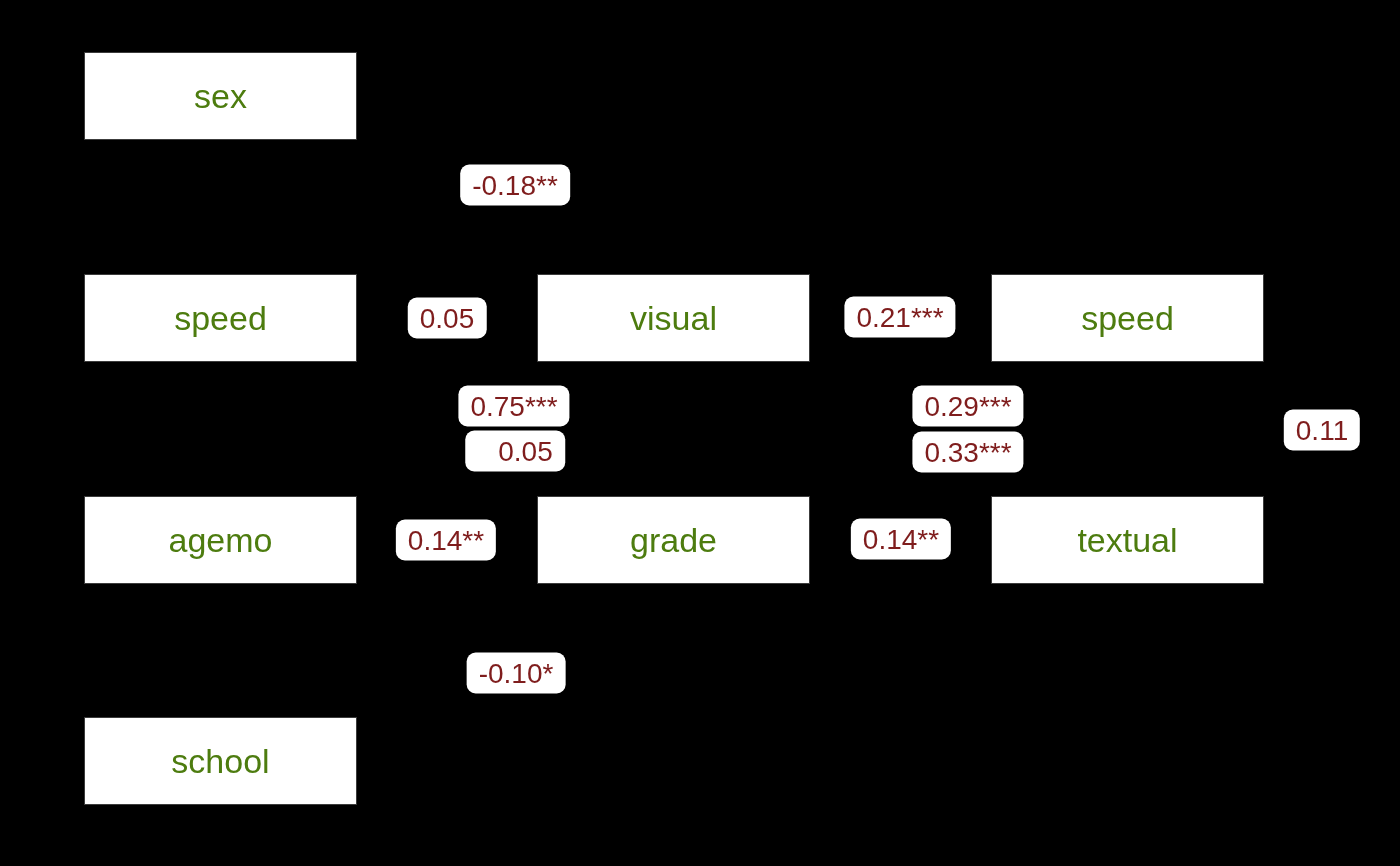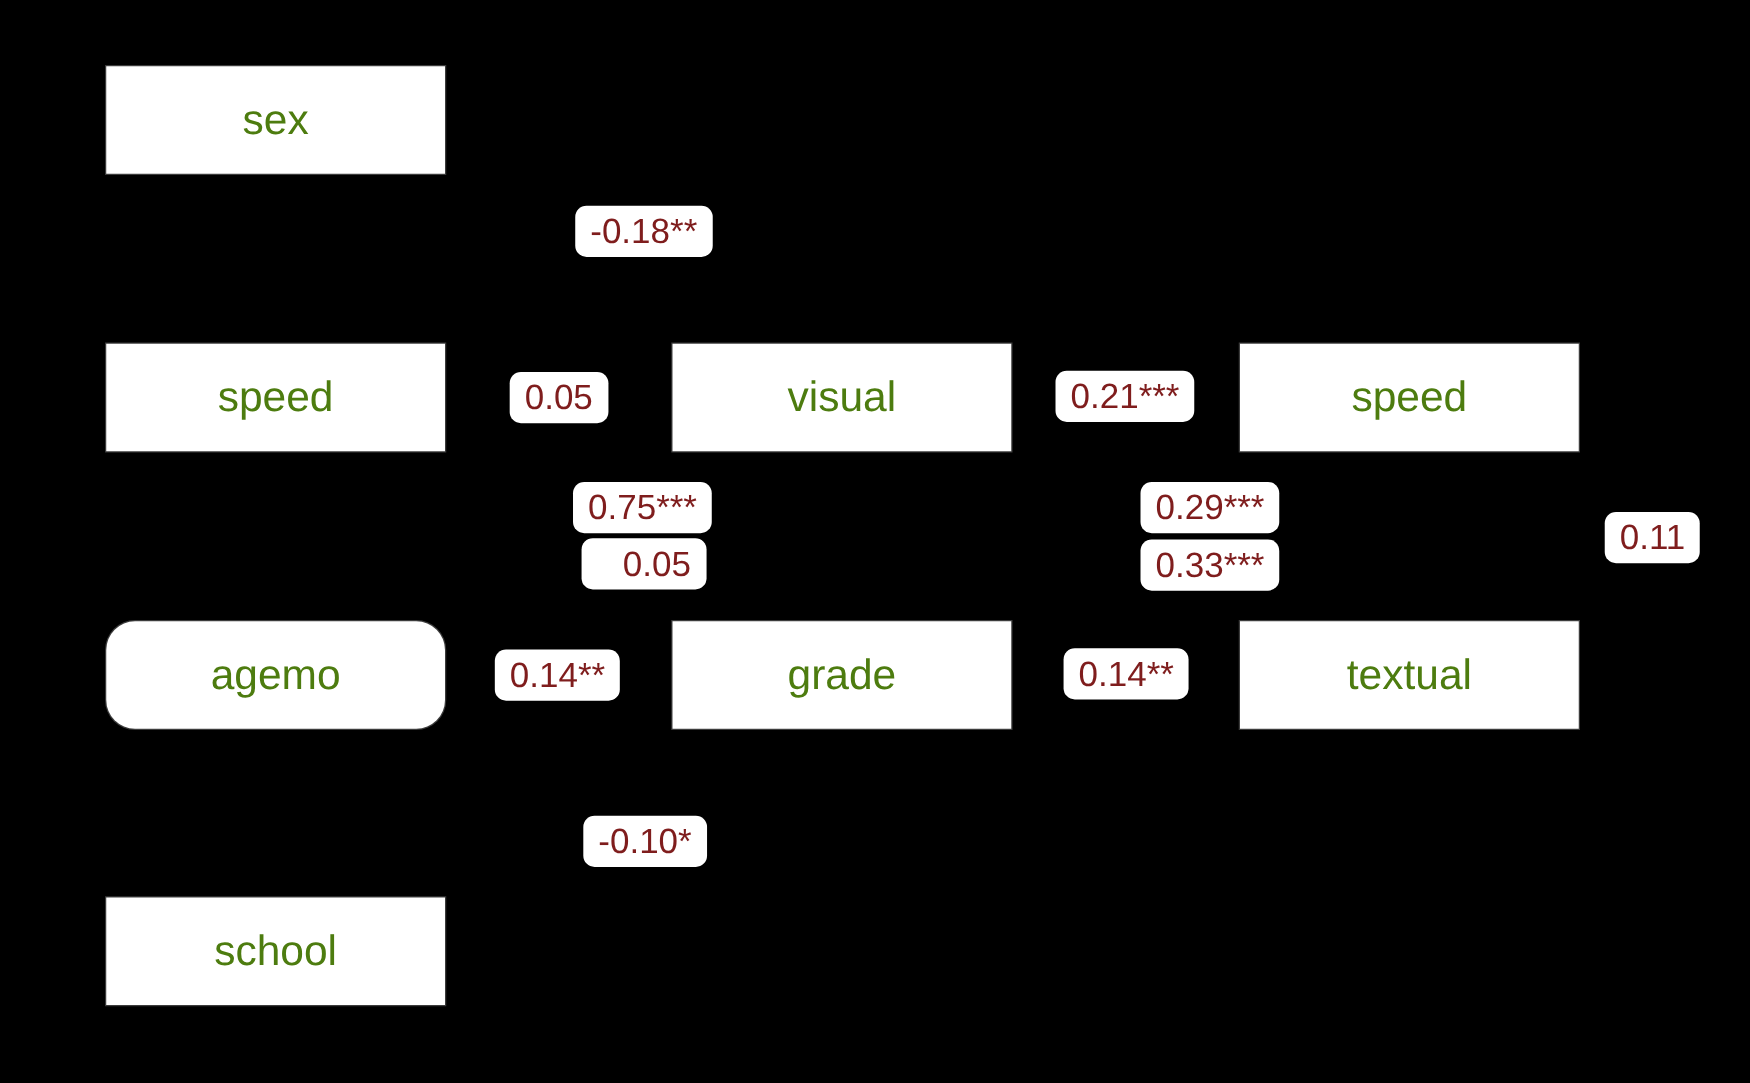--- a/index.html
+++ b/index.html
@@ -36,21 +36,21 @@
     line-height: 37px;
     padding: 2px 12px;
     border-radius: 9px;
     white-space: nowrap;
   }
   
   #n-sex     { left: 85px;  top: 53px;  }
   #n-ageyr   { left: 85px;  top: 275px; }
   #n-visual  { left: 538px; top: 275px; }
   #n-speed   { left: 992px; top: 275px; }
-  #n-agemo   { left: 85px;  top: 497px; border-radius: 23px; }
+  #n-agemo   { left: 85px;  top: 497px; }
   #n-grade   { left: 538px; top: 497px; }
   #n-textual { left: 992px; top: 497px; }
   #n-school  { left: 85px;  top: 718px; }
   
   #e-0  { left: 515px;  top: 185px; }
   #e-1  { left: 447px;  top: 318px; }
   #e-2  { left: 900px;  top: 317px; }
   #e-3  { left: 514px;  top: 406px; }
   #e-4  { left: 515px;  top: 451px; padding-left: 33px; }
   #e-5  { left: 968px;  top: 406px; }

